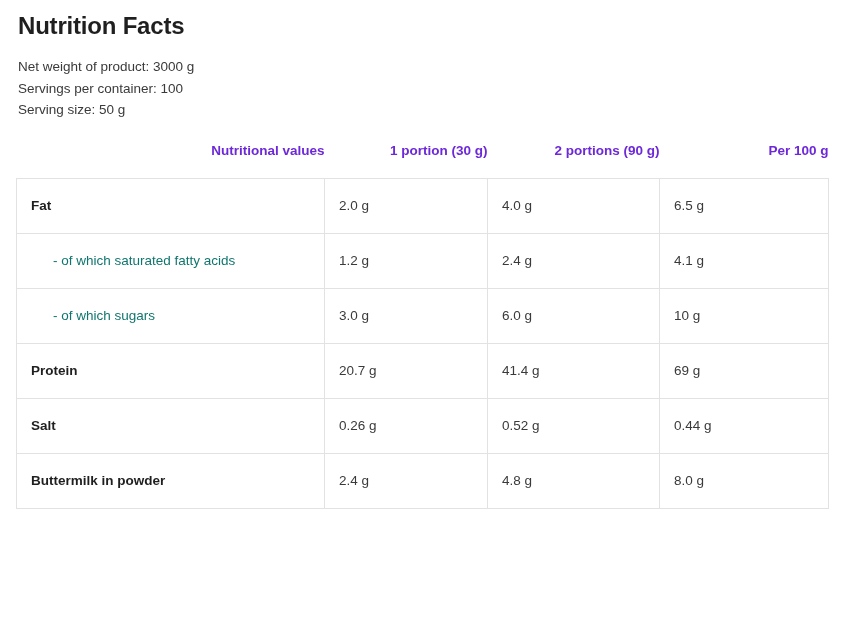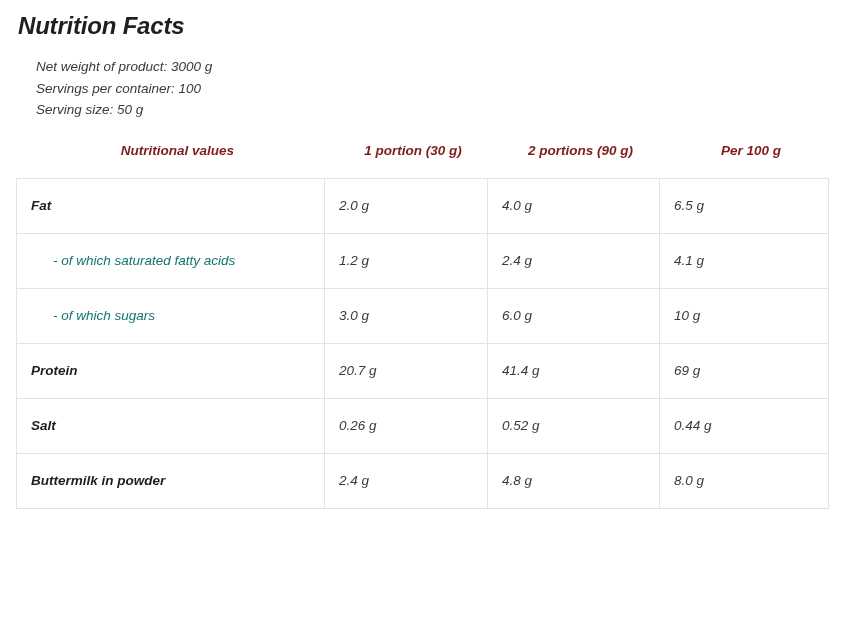--- a/index.html
+++ b/index.html
@@ -13,54 +13,53 @@
     font-family: "Liberation Sans", sans-serif;
     color: #2b2b2b;
     -webkit-font-smoothing: antialiased;
   }
   .page {
     box-sizing: border-box;
     width: 844px;
     height: 632px;
     padding: 10px 16px 0 16px;
     position: relative;
-    font-style: italic;
   }
   .title {
     font-size: 24px;
     font-weight: bold;
     color: #1f1f1f;
     margin: 2px 0 0 2px;
     letter-spacing: -0.2px;
   }
   .meta {
     margin-top: 16px;
-    margin-left: 20px;
+    margin-left: 2px;
   }
   .meta-line {
     font-size: 13.5px;
     color: #3a3a3a;
     line-height: 21.5px;
   }
   table.nutrition {
     margin-top: 16px;
     border-collapse: collapse;
     width: 812px;
     table-layout: fixed;
   }
   table.nutrition col.c0 { width: 308px; }
   table.nutrition col.c1 { width: 163px; }
   table.nutrition col.c2 { width: 172px; }
   table.nutrition col.c3 { width: 169px; }
 
   table.nutrition thead th {
-    text-align: center;
+    text-align: right;
     font-size: 13.5px;
     font-weight: bold;
-    color: #7f1d1d;
+    color: #6d28d9;
     padding: 6px 0 20px 14px;
     border: 0;
     vertical-align: top;
   }
   table.nutrition tbody td {
     border: 1px solid #e2e2e2;
     font-size: 13.5px;
     color: #3a3a3a;
     height: 55px;
     padding: 0 14px;

